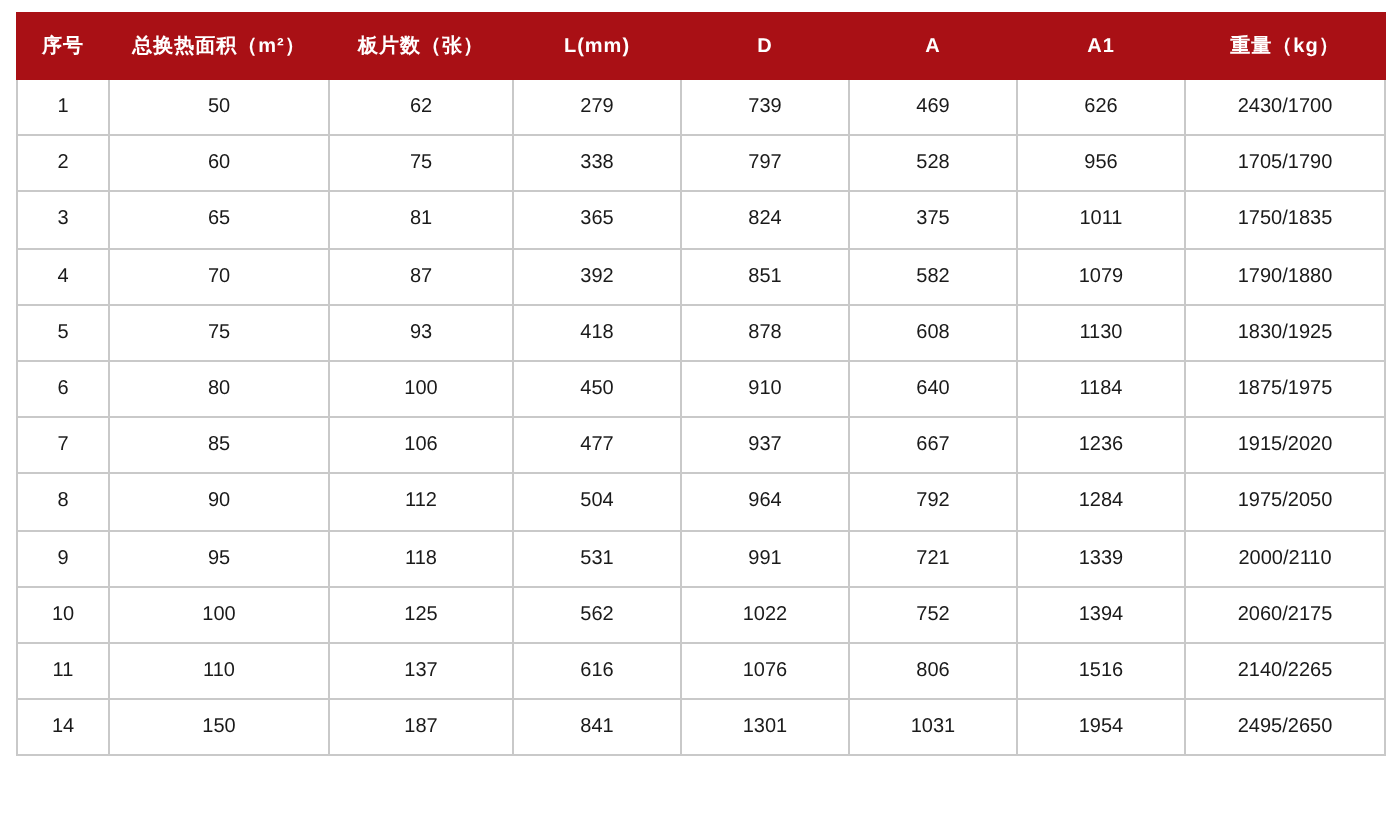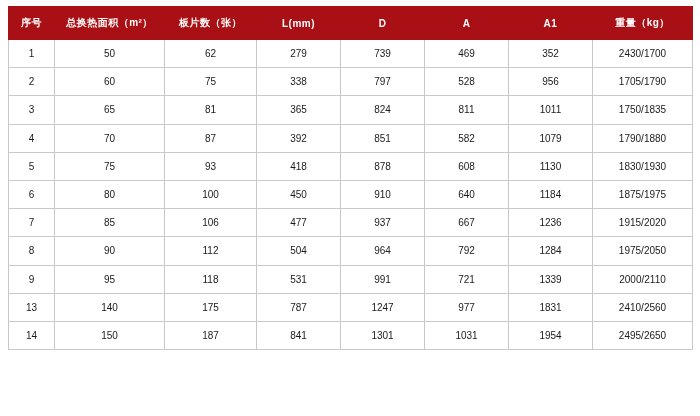--- a/index.html
+++ b/index.html
@@ -76,40 +76,40 @@
     </tr>
   </thead>
   <tbody id="table-body">
       <tr>
         <td>1</td>
         <td>50</td>
         <td>62</td>
         <td>279</td>
         <td>739</td>
         <td>469</td>
-        <td>352</td>
+        <td>626</td>
         <td>2430/1700</td>
       </tr>
       <tr>
         <td>2</td>
         <td>60</td>
         <td>75</td>
         <td>338</td>
         <td>797</td>
         <td>528</td>
         <td>956</td>
         <td>1705/1790</td>
       </tr>
       <tr>
         <td>3</td>
         <td>65</td>
         <td>81</td>
         <td>365</td>
         <td>824</td>
-        <td>811</td>
+        <td>375</td>
         <td>1011</td>
         <td>1750/1835</td>
       </tr>
       <tr>
         <td>4</td>
         <td>70</td>
         <td>87</td>
         <td>392</td>
         <td>851</td>
         <td>582</td>
@@ -117,21 +117,21 @@
         <td>1790/1880</td>
       </tr>
       <tr>
         <td>5</td>
         <td>75</td>
         <td>93</td>
         <td>418</td>
         <td>878</td>
         <td>608</td>
         <td>1130</td>
-        <td>1830/1930</td>
+        <td>1830/1925</td>
       </tr>
       <tr>
         <td>6</td>
         <td>80</td>
         <td>100</td>
         <td>450</td>
         <td>910</td>
         <td>640</td>
         <td>1184</td>
         <td>1875/1975</td>
@@ -160,28 +160,38 @@
         <td>9</td>
         <td>95</td>
         <td>118</td>
         <td>531</td>
         <td>991</td>
         <td>721</td>
         <td>1339</td>
         <td>2000/2110</td>
       </tr>
       <tr>
-        <td>13</td>
-        <td>140</td>
-        <td>175</td>
-        <td>787</td>
-        <td>1247</td>
-        <td>977</td>
-        <td>1831</td>
-        <td>2410/2560</td>
+        <td>10</td>
+        <td>100</td>
+        <td>125</td>
+        <td>562</td>
+        <td>1022</td>
+        <td>752</td>
+        <td>1394</td>
+        <td>2060/2175</td>
+      </tr>
+      <tr>
+        <td>11</td>
+        <td>110</td>
+        <td>137</td>
+        <td>616</td>
+        <td>1076</td>
+        <td>806</td>
+        <td>1516</td>
+        <td>2140/2265</td>
       </tr>
       <tr>
         <td>14</td>
         <td>150</td>
         <td>187</td>
         <td>841</td>
         <td>1301</td>
         <td>1031</td>
         <td>1954</td>
         <td>2495/2650</td>

